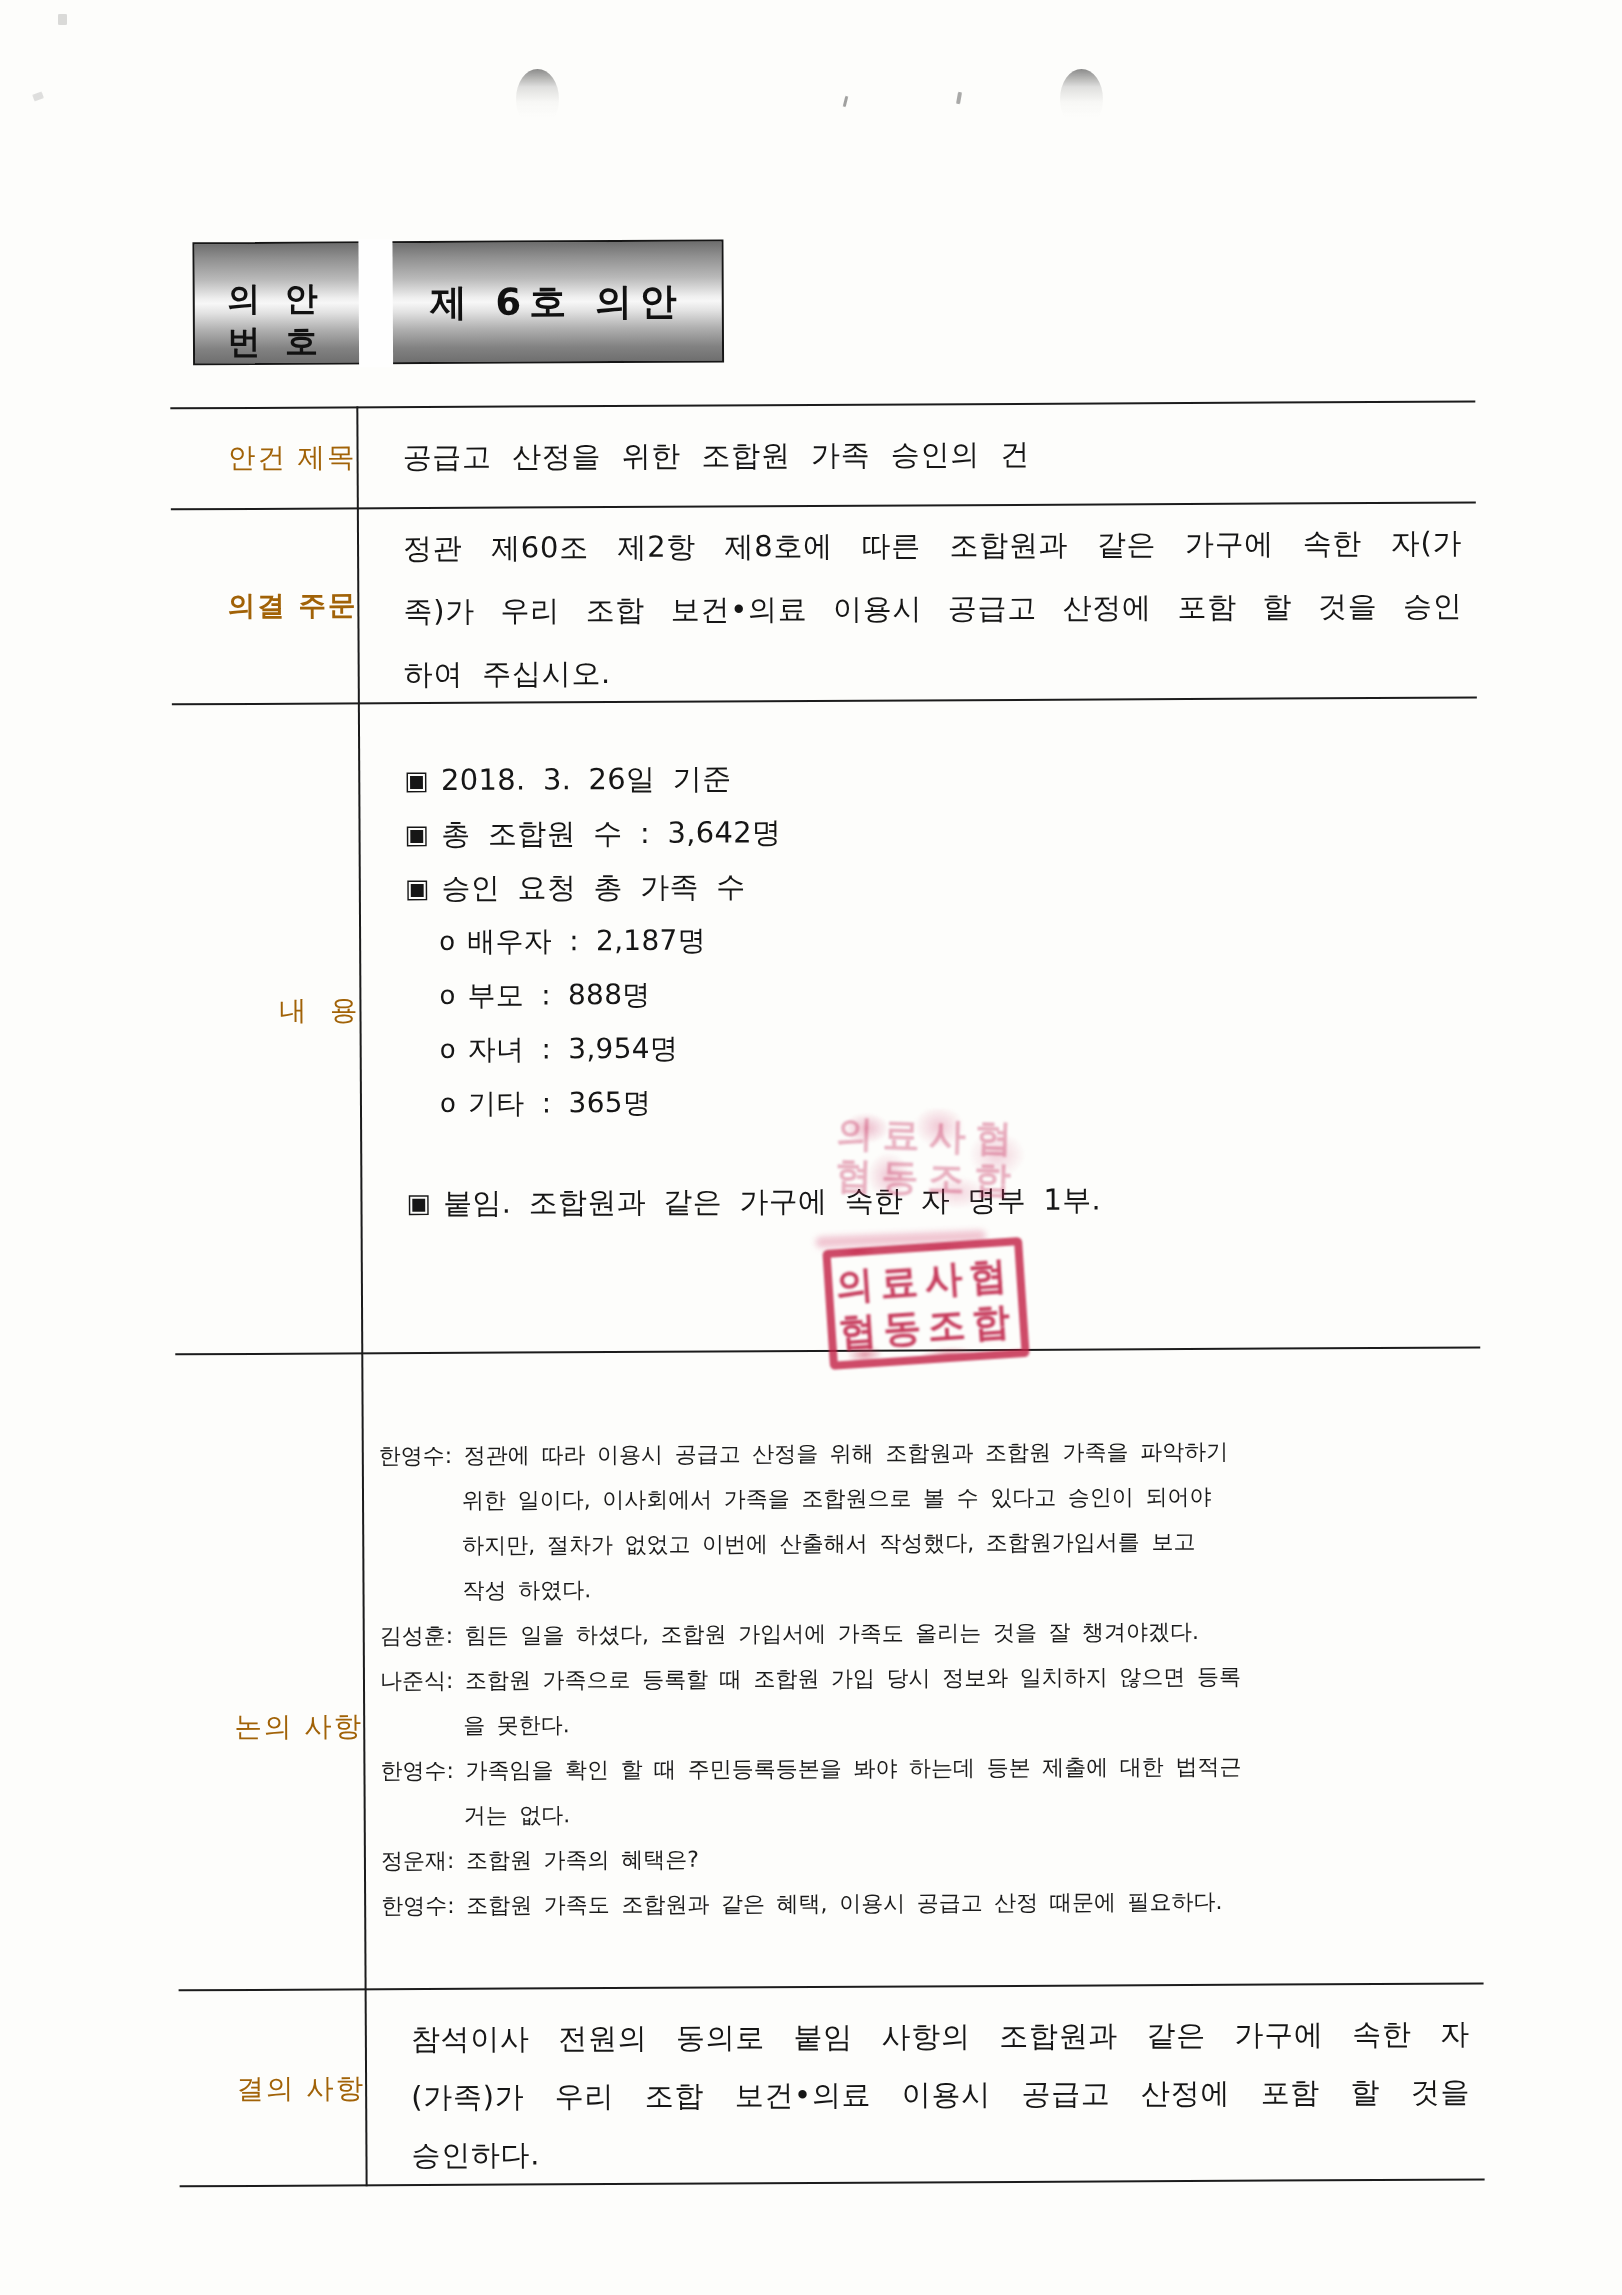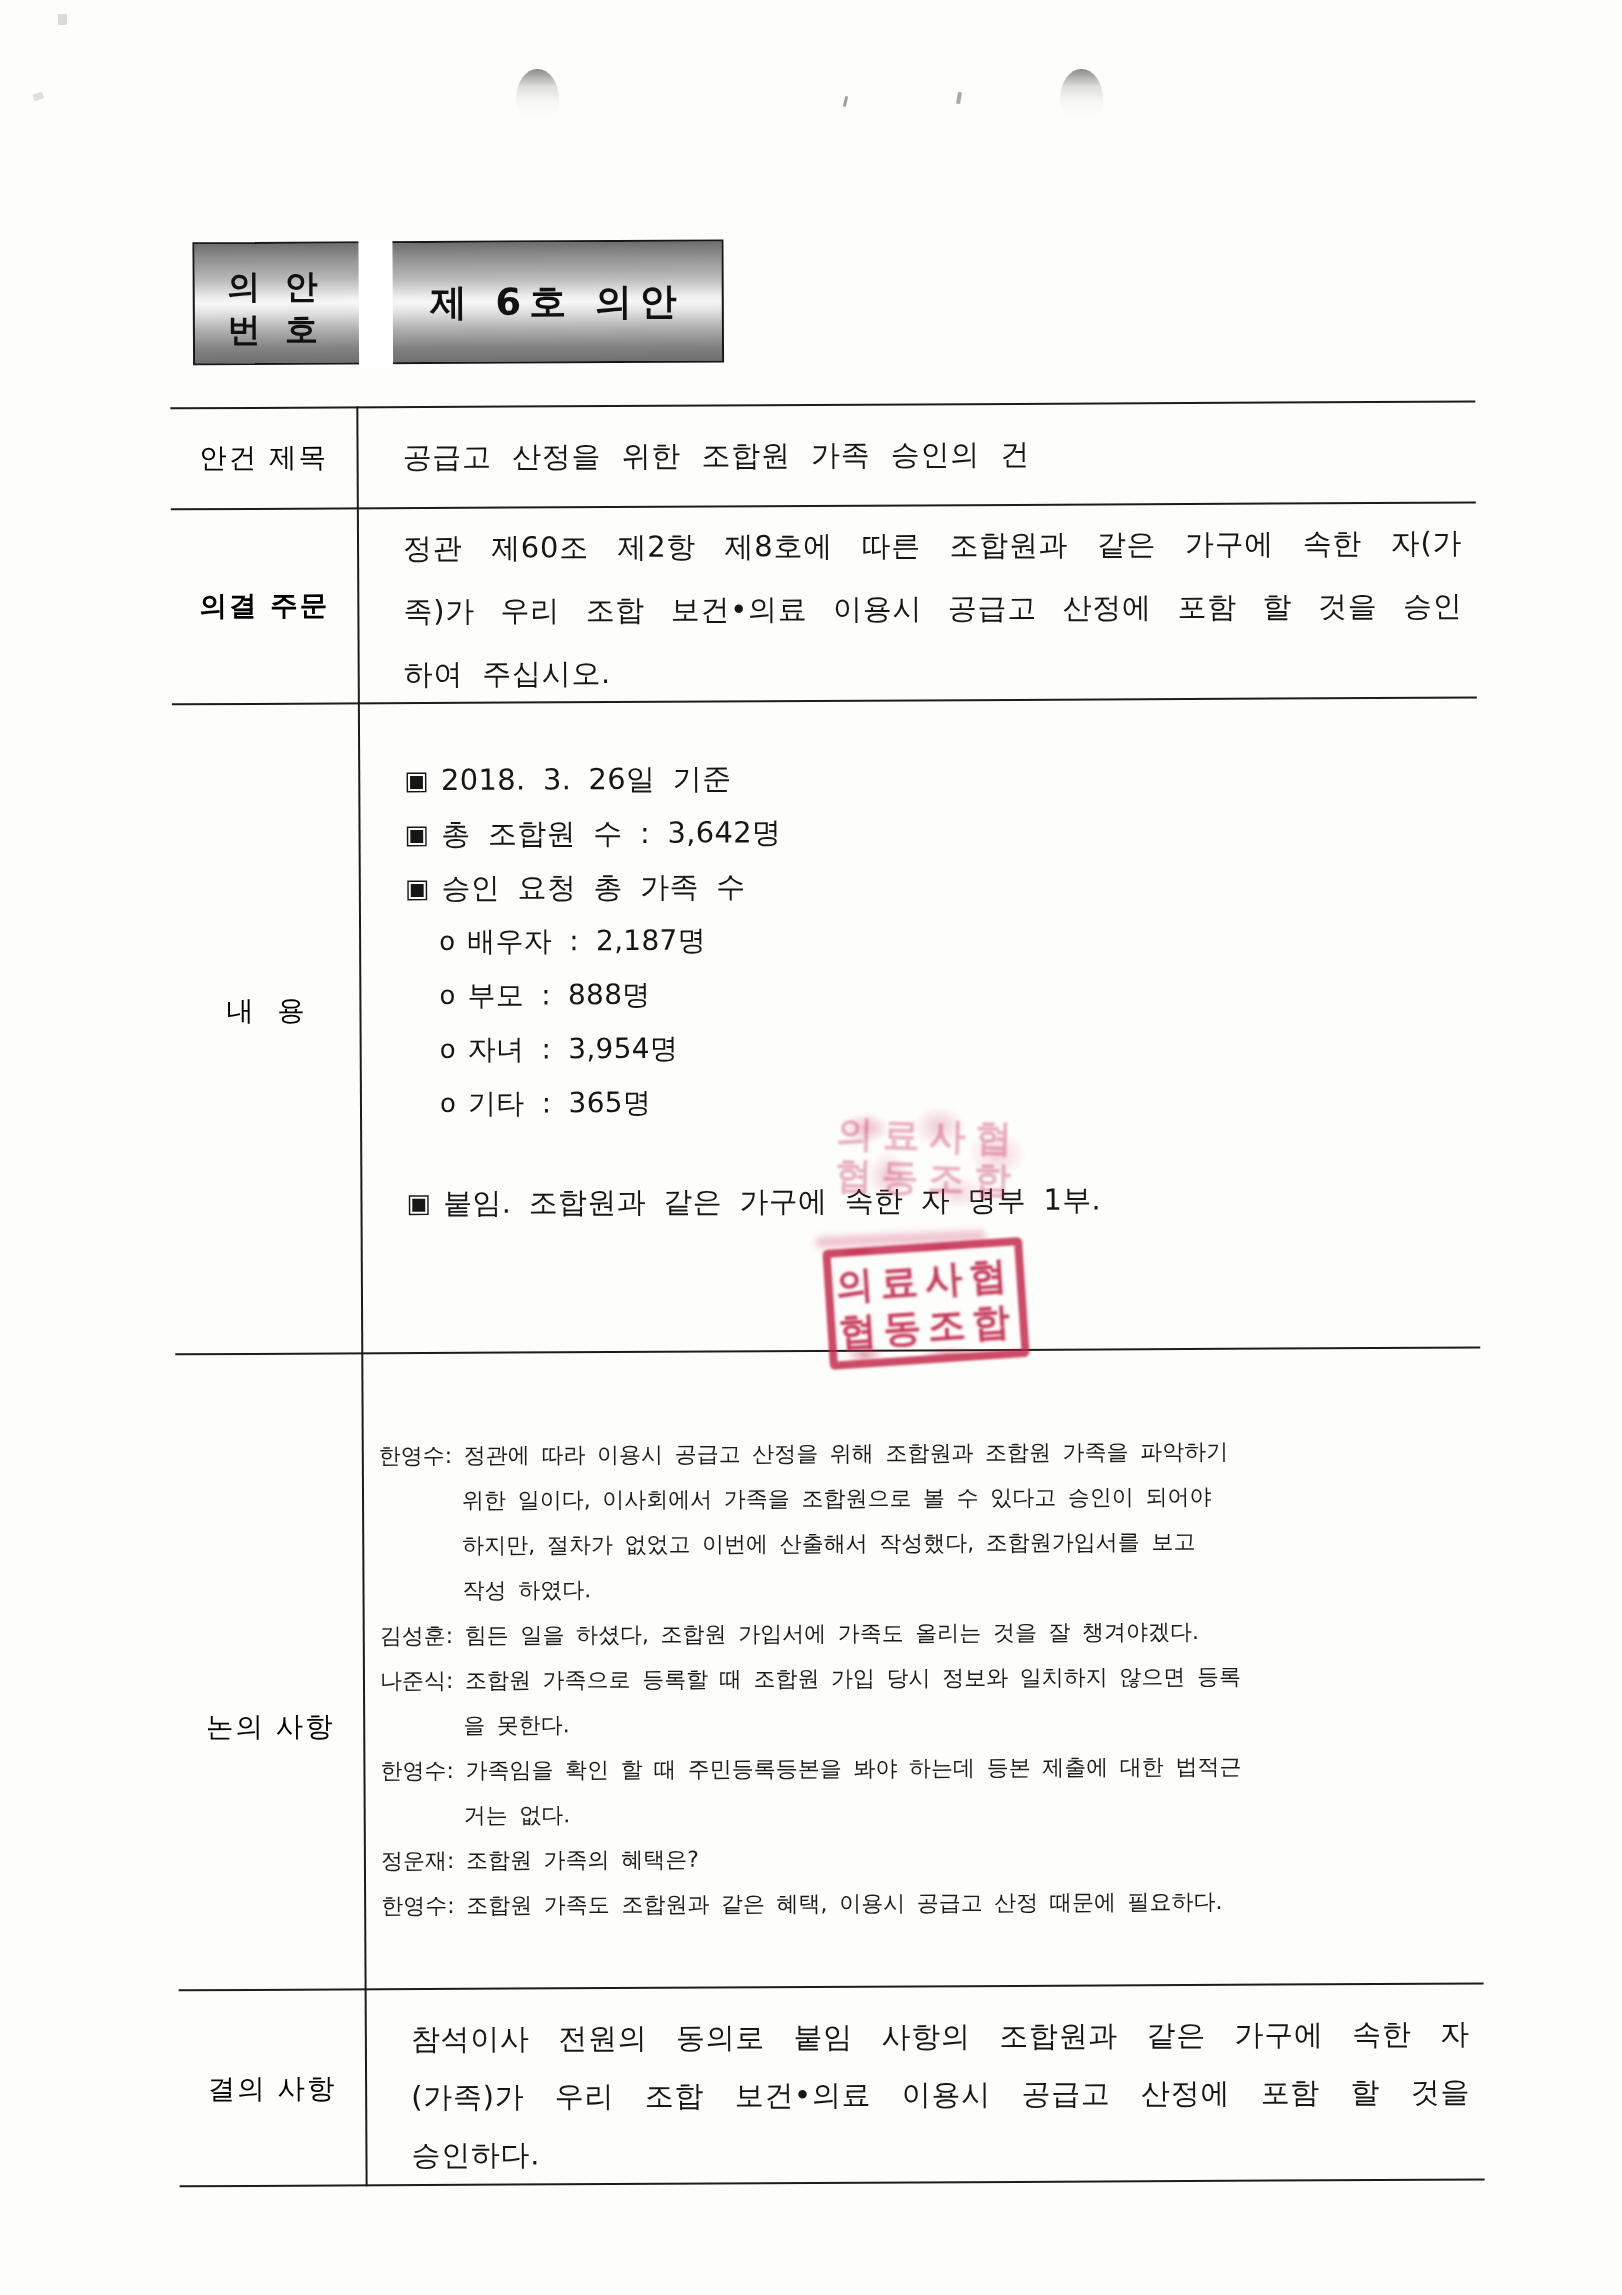--- a/index.html
+++ b/index.html
@@ -27,41 +27,41 @@
   .speck.s3{left:844px;top:96px;width:3.3px;height:11px;background:#555;transform:rotate(14deg);}
   .speck.s4{left:957px;top:92px;width:3.9px;height:12.4px;background:#666;transform:rotate(10deg);}
 
   
   .badge{
     position:absolute;left:196px;top:239px;width:531px;height:123px;
     border:2.6px solid #161616;box-sizing:border-box;
     background:linear-gradient(180deg,#6e6e6e 0%, #8f8f8f 12%, #b9b9b9 30%, #efefef 46%, #f7f7f7 50%, #e2e2e2 58%, #b1b1b1 72%, #828282 88%, #6f6f6f 100%);
   }
   .badge .numlabel{
-    position:absolute;left:0;top:4px;width:162px;height:100%;
+    position:absolute;left:0;top:16px;width:162px;height:100%;
     display:flex;flex-direction:column;justify-content:center;align-items:center;
     font-size:33px;font-weight:700;line-height:43px;letter-spacing:6.5px;color:#111;
     white-space:pre;
   }
   .badge .gap{
     position:absolute;left:164px;top:-3.9px;width:34px;height:128px;background:#fefefe;
   }
   .badge .title{
     position:absolute;left:198px;top:0;right:0;height:100%;
     display:flex;justify-content:center;align-items:center;
     font-size:37px;font-weight:700;letter-spacing:7.9px;color:#111;white-space:pre;
   }
 
   
   .tbl{position:absolute;left:173px;top:404px;width:1305px;height:1780px;}
   .hline{position:absolute;left:0;width:100%;height:2px;background:#1c1c1c;}
   .vline{position:absolute;left:186px;top:0;width:2px;height:1780px;background:#1c1c1c;}
   .rowlabel{
     position:absolute;left:0;width:186px;height:39px;line-height:39px;
-    text-align:center;font-size:27.5px;letter-spacing:2px;color:#000000;white-space:pre;
+    text-align:right;font-size:27.5px;letter-spacing:2px;color:#a16207;white-space:pre;
   }
 
   .cell-title{
     position:absolute;left:232px;top:31px;width:1060px;height:41px;line-height:41px;
     font-size:29px;word-spacing:10.5px;letter-spacing:0.7px;white-space:pre;
   }
   .just-block{position:absolute;left:232px;width:1059px;font-size:29px;letter-spacing:0.7px;}
   .just-block .ln{text-align:justify;text-align-last:justify;word-spacing:5.2px;}
   .just-block .ln.last{text-align-last:left;word-spacing:9.2px;}
   .r2{top:111px;}

